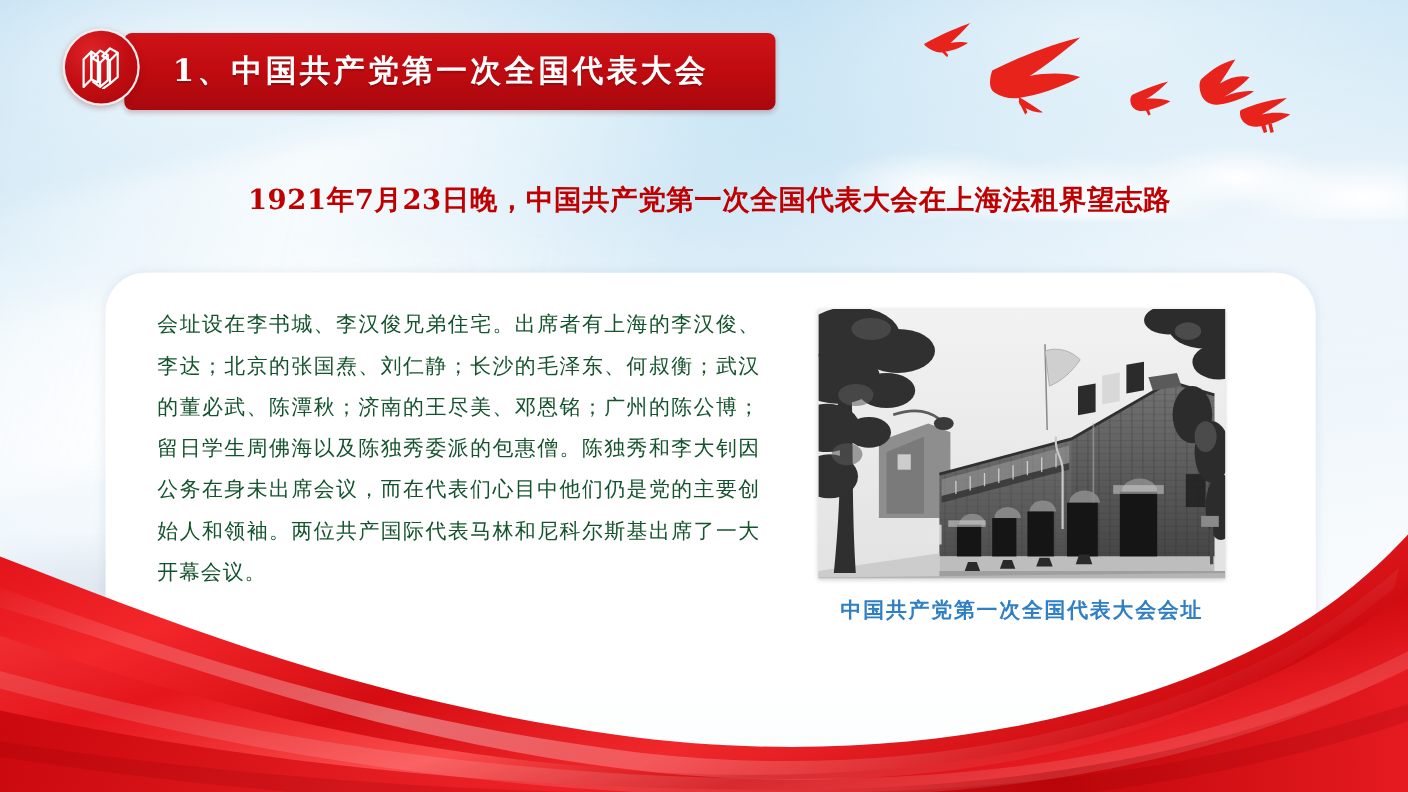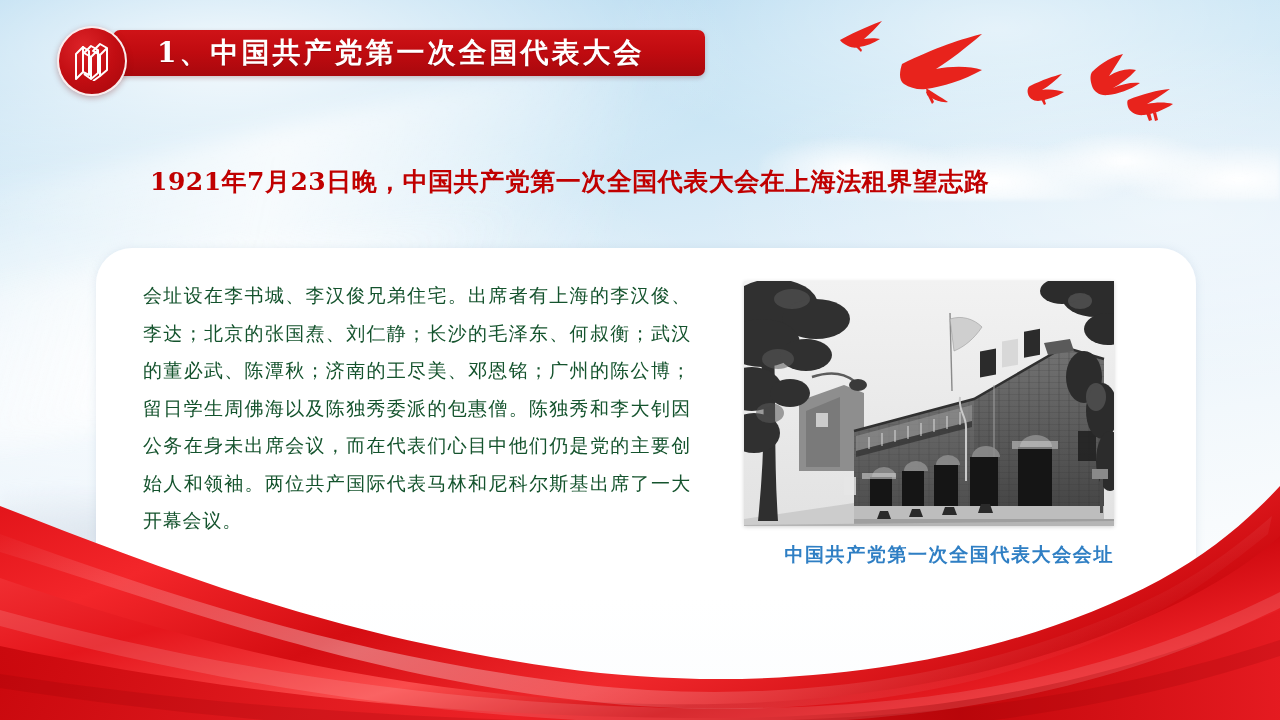--- a/index.html
+++ b/index.html
@@ -54,21 +54,21 @@
       radial-gradient(ellipse 340px 70px at 8% 70%, rgba(206,216,228,.55), rgba(255,255,255,0) 72%),
       radial-gradient(ellipse 280px 60px at 26% 84%, rgba(210,220,231,.45), rgba(255,255,255,0) 72%);
     filter:blur(6px);
   }
 
   
   .birds{position:absolute;right:0;top:10px;width:450px;height:160px;}
 
   
   .title-bar{
-    position:absolute;left:113px;top:30px;width:592px;height:46px;
+    position:absolute;left:113px;top:30px;width:592px;height:70px;
     background:linear-gradient(180deg,#cf1317 0%,#c00b10 48%,#a8080d 100%);
     border-radius:7px;
     box-shadow:0 2px 5px rgba(90,0,0,.22);
     display:flex;align-items:center;
   }
   .title-text{
     color:#fff;font-size:28px;font-weight:bold;letter-spacing:3px;
     margin-left:44px;white-space:nowrap;
     font-family:"DejaVu Serif","Liberation Serif",serif;
     text-shadow:0 1px 1px rgba(0,0,0,.18);
@@ -78,21 +78,21 @@
     border-radius:50%;
     background:radial-gradient(circle at 36% 28%, #dc2328 0%, #c20d12 52%, #a5070c 100%);
     border:2px solid rgba(255,255,255,.92);
     box-shadow:0 2px 6px rgba(110,0,0,.3);
     display:flex;align-items:center;justify-content:center;
   }
 
   
   .subtitle{
     position:absolute;left:150px;top:163px;width:990px;
-    color:#c00000;
+    text-align:center;color:#c00000;
     font-family:"DejaVu Serif","Liberation Serif",serif;
     font-size:25px;font-weight:bold;line-height:37px;letter-spacing:.5px;
   }
 
   
   .card{
     position:absolute;left:96px;top:248px;width:1100px;height:472px;
     background:linear-gradient(180deg,#ffffff 0%,#ffffff 74%,#fbfdfe 100%);
     border-top-left-radius:36px;border-top-right-radius:36px;
     box-shadow:0 1px 10px rgba(120,150,175,.18);
@@ -107,21 +107,21 @@
   }
 
   
   .photo{
     position:absolute;left:744px;top:281px;width:370px;height:245px;
     overflow:hidden;background:#e8e8e8;
     box-shadow:0 1px 4px rgba(0,0,0,.18);
   }
   .photo svg{display:block;width:100%;height:100%;}
   .caption{
-    position:absolute;left:744px;top:542px;width:370px;text-align:right;
+    position:absolute;left:744px;top:542px;width:370px;text-align:center;
     color:#2f7fc4;font-size:19px;letter-spacing:1.6px;font-weight:bold;
     font-family:"DejaVu Serif","Liberation Serif",serif;
   }
 
   
   .ribbon{position:absolute;left:0;bottom:0;width:1280px;height:260px;pointer-events:none;}
   .ribbon svg{display:block;width:100%;height:100%;}
 </style>
 </head>
 <body>

